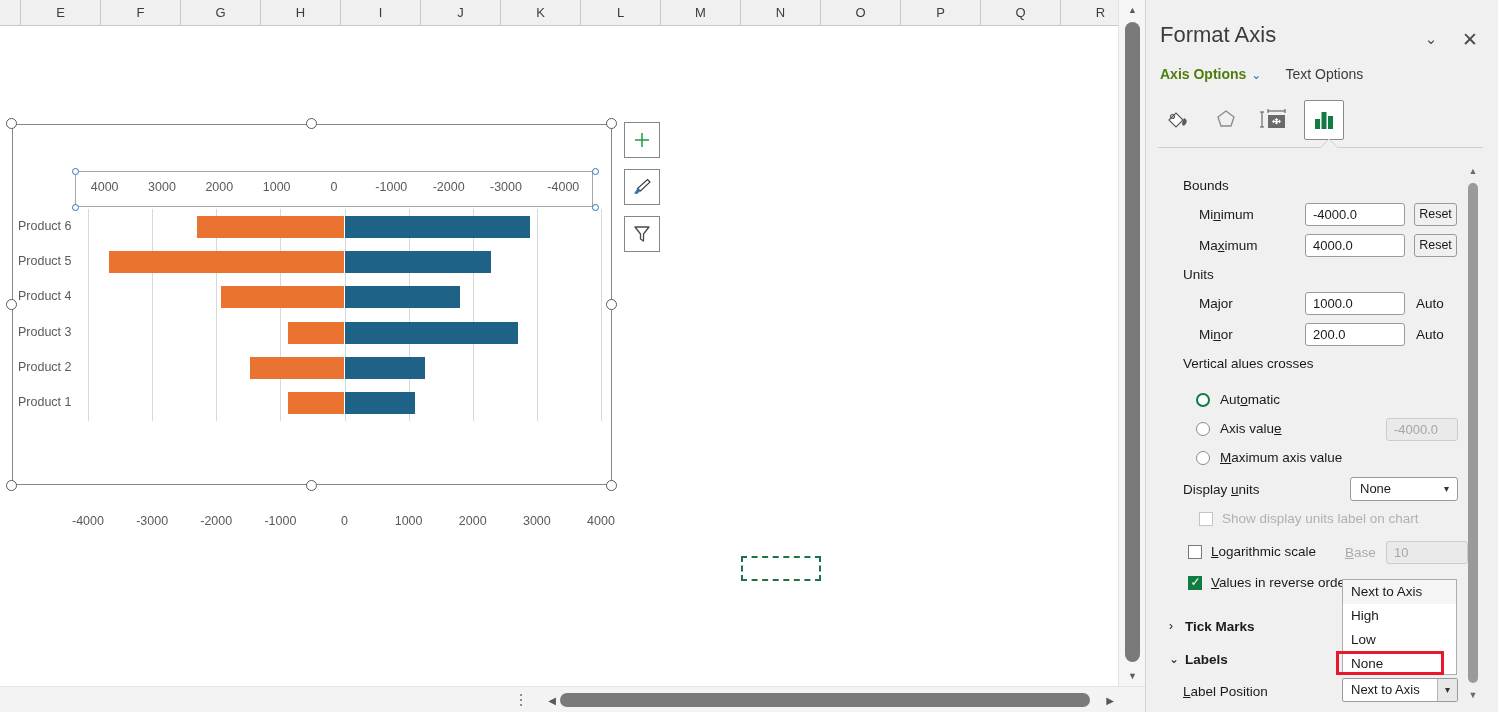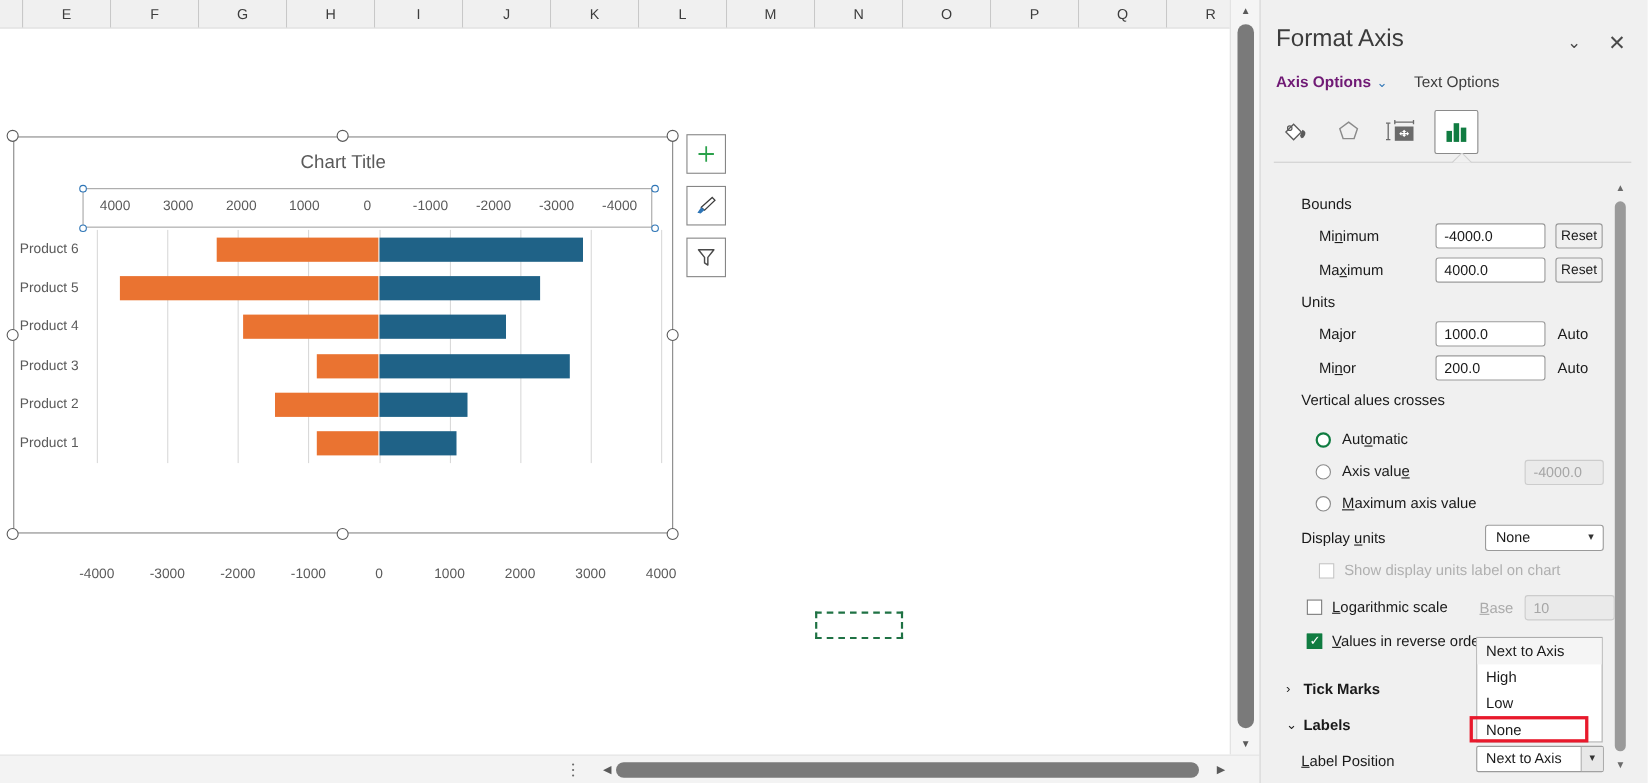--- a/index.html
+++ b/index.html
@@ -127,21 +127,21 @@
     position: absolute; left: 1145px; top: 0; width: 353px; height: 712px;
     background: #f0f0f0; border-left: 1px solid #d4d4d4;
   }
   .pane-title { position: absolute; left: 14px; top: 22px; font-size: 22px; color: #3c3c3c; }
   .pane-ctl { position: absolute; top: 26px; width: 26px; height: 26px;
               display:flex; align-items:center; justify-content:center; color:#4a4a4a; font-size: 15px; }
   .pane-chevron { left: 272px; }
   .pane-close { left: 311px; font-size: 19px; }
 
   .opt-tabs { position: absolute; left: 14px; top: 66px; font-size: 14px; }
-  .opt-tabs .active { font-weight: bold; color: #701a75; }
+  .opt-tabs .active { font-weight: bold; color: #4d7c0f; }
   .opt-tabs .chev { color: #2e75b6; margin-left: 5px; font-size: 12px; }
   .opt-tabs .inactive { color: #3c3c3c; margin-left: 24px; }
 
   .icon-row { position: absolute; left: 1158px; top: 100px; width: 240px; height: 42px; }
   .ibtn { position: absolute; top: 0; width: 40px; height: 40px;
           display: flex; align-items: center; justify-content: center; }
   .ibtn.sel { border: 1px solid #8a8a8a; background: #ffffff; border-radius: 2px; }
   .icon-underline { position: absolute; left: 1158px; top: 147px; width: 325px; height: 1px; background: #d0d0d0; }
   .caret-up-line { position: absolute; left: 1320px; top: 139px; width: 18px; height: 9px; z-index:4; }
 
@@ -258,21 +258,20 @@
           <span></span>
       </div>
       <div class="h-arrow-l">◀</div>
       <div class="h-thumb"></div>
       <div class="h-arrow-r">▶</div>
     </div>
   </div>
 
   <div class="chart-obj">
     <div class="chart-frame"></div>
-    <div class="chart-title">Chart Title</div>
 
     <div class="top-axis-sel" id="top-axis">
         <div class="tlabel" style="left: 28.6667px;">4000</div>
         <div class="tlabel" style="left: 86px;">3000</div>
         <div class="tlabel" style="left: 143.333px;">2000</div>
         <div class="tlabel" style="left: 200.667px;">1000</div>
         <div class="tlabel" style="left: 258px;">0</div>
         <div class="tlabel" style="left: 315.333px;">-1000</div>
         <div class="tlabel" style="left: 372.667px;">-2000</div>
         <div class="tlabel" style="left: 430px;">-3000</div>

